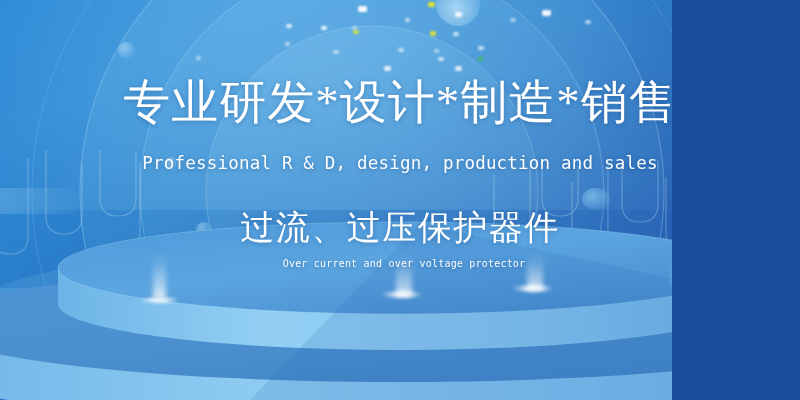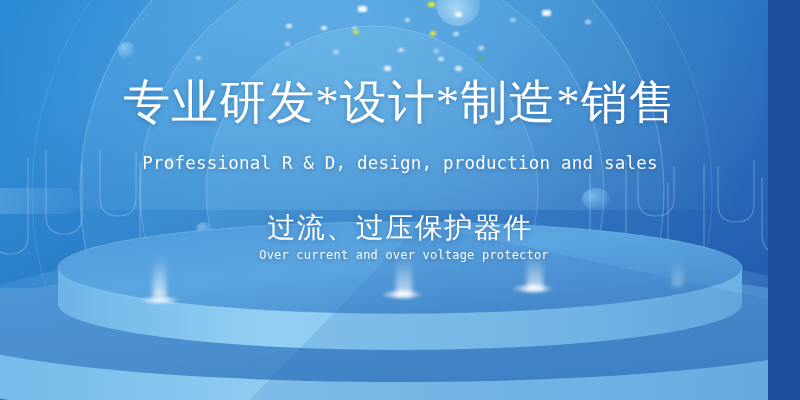--- a/index.html
+++ b/index.html
@@ -2,21 +2,21 @@
 <html><head>
 <meta charset="utf-8">
 <style>
   html, body {
     margin: 0;
     padding: 0;
     background: #1b4f9c;
   }
   .banner {
     position: relative;
-    width: 768px;
+    width: 672px;
     height: 400px;
     overflow: hidden;
     font-family: "Liberation Sans", sans-serif;
     background: linear-gradient(150deg, #2b8ad6 0%, #2f8ad4 18%, #2a7ec9 38%, #2a6fbd 60%, #2660b2 80%, #2358a9 100%);
   }
 
   
   .top-glow {
     position: absolute;
     left: 50%;
@@ -111,33 +111,33 @@
     line-height: 22px;
     letter-spacing: 0.2px;
     color: #fdfdfe;
     text-shadow: 0 1px 4px rgba(12,60,120,0.40);
     white-space: nowrap;
   }
   .subhead {
     margin: 0;
     padding-top: 21px;
     font-family: "Liberation Serif", "DejaVu Serif", serif;
-    font-size: 28px;
+    font-size: 34px;
     line-height: 34px;
     letter-spacing: 1.5px;
     color: #ffffff;
     font-weight: 400;
     text-shadow: 0 1px 5px rgba(12,60,120,0.35);
     white-space: nowrap;
   }
   .subhead-en {
-    margin: 0;
+    margin: 8px;
     padding-top: 1px;
     font-family: "DejaVu Sans Mono", "Liberation Mono", monospace;
-    font-size: 12px;
+    font-size: 10px;
     line-height: 19px;
     letter-spacing: 0.2px;
     color: #fbfcfe;
     text-shadow: 0 1px 4px rgba(12,60,120,0.38);
     white-space: nowrap;
     padding-left: 8px;
   }
 </style>
 </head>
 <body>

